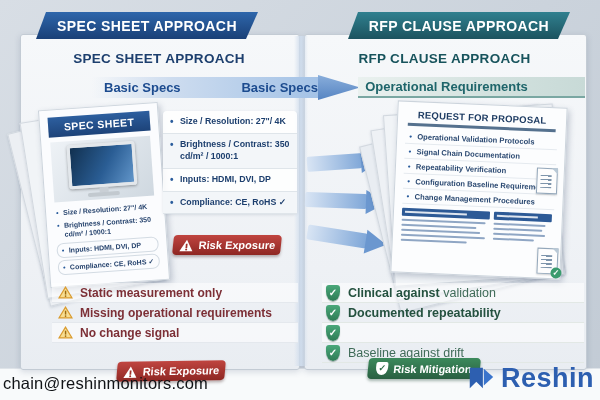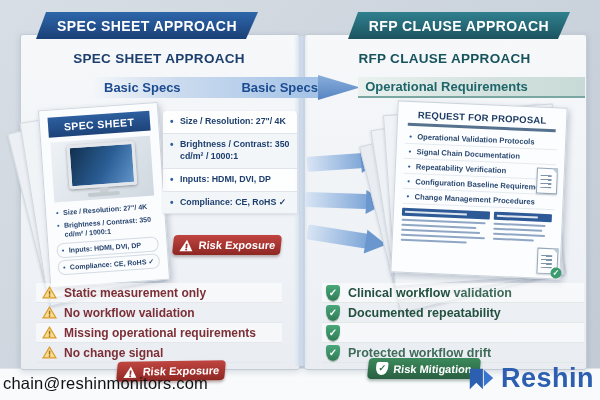--- a/index.html
+++ b/index.html
@@ -76,21 +76,21 @@
        box-shadow:0 2px 3px rgba(60,30,30,.35);}
   .badge.red{background:linear-gradient(180deg,#c04540,#8e2723);}
   .badge.green{background:linear-gradient(180deg,#3c8a5c,#295f41);box-shadow:0 2px 3px rgba(20,60,40,.35);}
   .badge-mid{left:173px;top:235px;width:108px;height:20px;transform:skewX(-6deg);}
   .badge-bottom{left:117px;top:361px;width:108px;height:20px;transform:skewX(-6deg) rotate(-1deg);}
   .badge-green{left:368px;top:358px;width:112px;height:21px;transform:skewX(-6deg);}
   .badge svg{flex:0 0 auto;}
   .badge-shield{width:12px;height:13px;background:#fff;border-radius:2px 2px 50% 50%/2px 2px 55% 55%;
        color:#2d6b47;font-size:9px;font-weight:bold;line-height:12px;text-align:center;}
   
-  .warn-list{position:absolute;left:36px;top:283px;width:246px;}
+  .warn-list{position:absolute;left:52px;top:283px;width:246px;}
   .warn-row{display:flex;align-items:center;gap:7px;height:19px;padding-left:6px;
        border-bottom:1px solid #e4e8ed;font-size:12px;font-weight:bold;color:#7c2f36;}
   .warn-row:nth-child(odd){background:rgba(255,255,255,.55);}
   
   .fa{position:absolute;height:15px;border-radius:2px;
        background:linear-gradient(90deg,#d9e5f4,#7fa7d8);}
   .fa::after{content:'';position:absolute;right:-20px;top:50%;transform:translateY(-50%);
        width:0;height:0;border-top:12px solid transparent;border-bottom:12px solid transparent;
        border-left:21px solid #6b97cf;}
   .fa1{left:307px;top:155px;width:55px;transform:rotate(-4deg);}
@@ -126,24 +126,24 @@
   .mt-line{height:2px;background:#8fa6c4;margin:3px 0;border-radius:1px;}
   .w95{width:95%;} .w85{width:85%;} .w75{width:75%;} .w90{width:90%;} .w70{width:70%;}
   
   .benefit-list{position:absolute;left:322px;top:283px;width:262px;}
   .ben-row{display:flex;align-items:center;gap:8px;height:19px;padding-left:4px;
        border-bottom:1px solid #e2e8e5;font-size:12.5px;}
   .ben-row:nth-child(odd){background:rgba(255,255,255,.55);}
   .shield{flex:0 0 auto;width:14px;height:16px;background:linear-gradient(180deg,#4aa87a,#2e7b55);
        border-radius:3px 3px 50% 50%/3px 3px 60% 60%;color:#fff;font-size:10px;font-weight:bold;
        line-height:15px;text-align:center;box-shadow:0 1px 1px rgba(20,60,40,.4);}
-  .ben-b{font-weight:bold;color:#24513f;} .ben-r{font-weight:bold;color:#3f6b58;margin-top:24px;}
+  .ben-b{font-weight:bold;color:#24513f;} .ben-r{font-weight:normal;color:#3f6b58;margin-top:24px;}
   
   .email{position:absolute;left:3px;top:374px;font-size:16.5px;color:#101316;letter-spacing:.2px;}
-  .logo{position:absolute;right:6px;top:363px;display:flex;align-items:center;gap:5px;}
+  .logo{position:absolute;right:6px;top:363px;display:flex;align-items:flex-start;gap:5px;}
   .logo-text{font-size:27px;font-weight:bold;color:#2d5fb0;letter-spacing:.5px;}
   .warn-tri{flex:0 0 auto;}
 </style>
 </head>
 <body>
 
 <div id="app">
 
   <div class="footer-strip"></div>
   <div class="panel panel-left"></div>
@@ -203,28 +203,20 @@
   </div>
 
   <div class="warn-list">
     <div class="warn-row">
       <svg class="warn-tri" width="15" height="13" viewBox="0 0 20 18">
           <polygon points="10,1.5 19,16.5 1,16.5" fill="#f8dd90" stroke="#d99b2f" stroke-width="1.6"></polygon>
           <rect x="9.1" y="6.5" width="2" height="5.4" fill="#9a6a12"></rect>
           <circle cx="10.1" cy="14" r="1.2" fill="#9a6a12"></circle>
         </svg>
       <span>Static measurement only</span>
-    </div>
-    <div class="warn-row">
-      <svg class="warn-tri" width="15" height="13" viewBox="0 0 20 18">
-          <polygon points="10,1.5 19,16.5 1,16.5" fill="#f8dd90" stroke="#d99b2f" stroke-width="1.6"></polygon>
-          <rect x="9.1" y="6.5" width="2" height="5.4" fill="#9a6a12"></rect>
-          <circle cx="10.1" cy="14" r="1.2" fill="#9a6a12"></circle>
-        </svg>
-      <span>No workflow validation</span>
     </div>
     <div class="warn-row">
       <svg class="warn-tri" width="15" height="13" viewBox="0 0 20 18">
           <polygon points="10,1.5 19,16.5 1,16.5" fill="#f8dd90" stroke="#d99b2f" stroke-width="1.6"></polygon>
           <rect x="9.1" y="6.5" width="2" height="5.4" fill="#9a6a12"></rect>
           <circle cx="10.1" cy="14" r="1.2" fill="#9a6a12"></circle>
         </svg>
       <span>Missing operational requirements</span>
     </div>
     <div class="warn-row">
@@ -282,32 +274,32 @@
       </div>
     </div>
     <div class="doc-icon doc-2">
       <span class="doc-check">✓</span>
     </div>
   </div>
 
   <div class="benefit-list">
     <div class="ben-row">
       <span class="shield">✓</span>
-      <span><span class="ben-b">Clinical workflow</span><span class="ben-r"> validation</span></span>
+      <span><span class="ben-b">Clinical against</span><span class="ben-r"> validation</span></span>
     </div>
     <div class="ben-row">
       <span class="shield">✓</span>
       <span><span class="ben-b">Documented repeatability</span><span class="ben-r"></span></span>
     </div>
     <div class="ben-row">
       <span class="shield">✓</span>
     </div>
     <div class="ben-row">
       <span class="shield">✓</span>
-      <span><span class="ben-b"></span><span class="ben-r">Protected workflow drift</span></span>
+      <span><span class="ben-b"></span><span class="ben-r">Baseline against drift</span></span>
     </div>
   </div>
 
   <div class="badge green badge-green">
     <span class="badge-shield">✓</span>
     <span>Risk Mitigation</span>
   </div>
 
   <div class="email">chain@reshinmonitors.com</div>
   <div class="logo">

